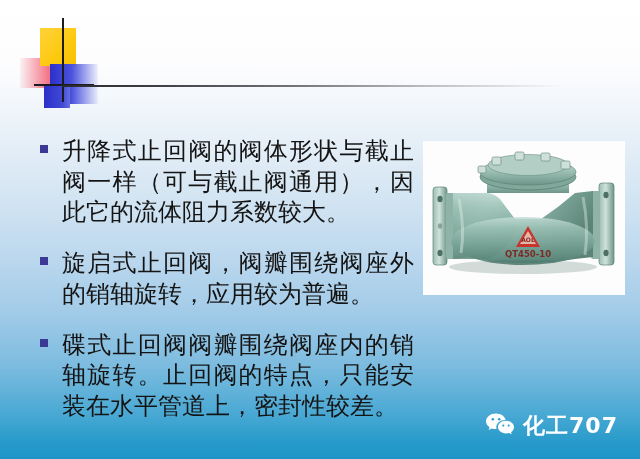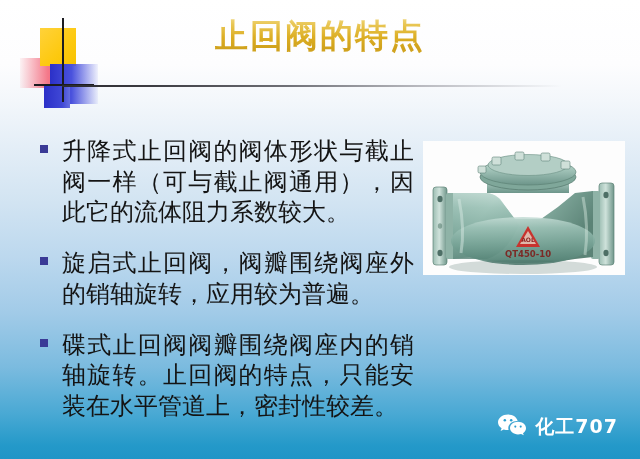--- a/index.html
+++ b/index.html
@@ -90,54 +90,53 @@
     line-height:1.28;
     color:#141414;
     font-family:"DejaVu Serif","Liberation Serif",serif;
     letter-spacing:0px;
     text-align:justify;
     width:352px;
   }
 
   
   #photo {
-    position:absolute; left:423px; top:141px; width:202px; height:134px;
+    position:absolute; left:423px; top:141px; width:202px; height:154px;
     background:#ffffff;
     overflow:hidden;
   }
   #photo svg { display:block; }
 
   
   #watermark {
     position:absolute; right:22px; bottom:18px;
     display:flex; align-items:center; gap:8px;
   }
   #watermark .wm-text {
     color:#ffffff;
-    font-size:19px;
+    font-size:22px;
     font-weight:bold;
     letter-spacing:1px;
     font-family:"DejaVu Sans","Liberation Sans",sans-serif;
   }
 </style>
 </head>
 <body>
 
 <div id="slide">
 
   <div id="deco">
     <div class="sq-red"></div>
     <div class="sq-yellow"></div>
     <div class="sq-blue"></div>
     <div class="sq-blue2"></div>
     <div class="hline-short"></div>
     <div class="vline"></div>
   </div>
 
-  <div id="title">止回阀的特点</div>
   <div id="rule"></div>
 
   <div id="bullets">
 
     <div class="bullet-row">
       <div class="bullet-mark"></div>
       <div class="bullet-text">升降式止回阀的阀体形状与截止阀一样（可与截止阀通用），因此它的流体阻力系数较大。</div>
     </div>
 
     <div class="bullet-row">

